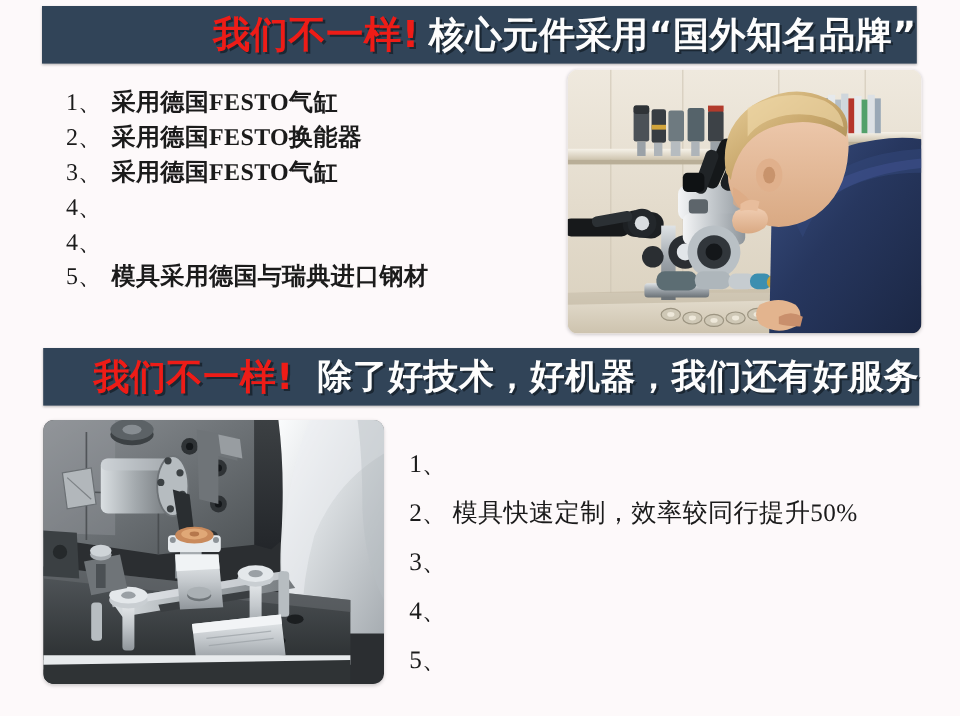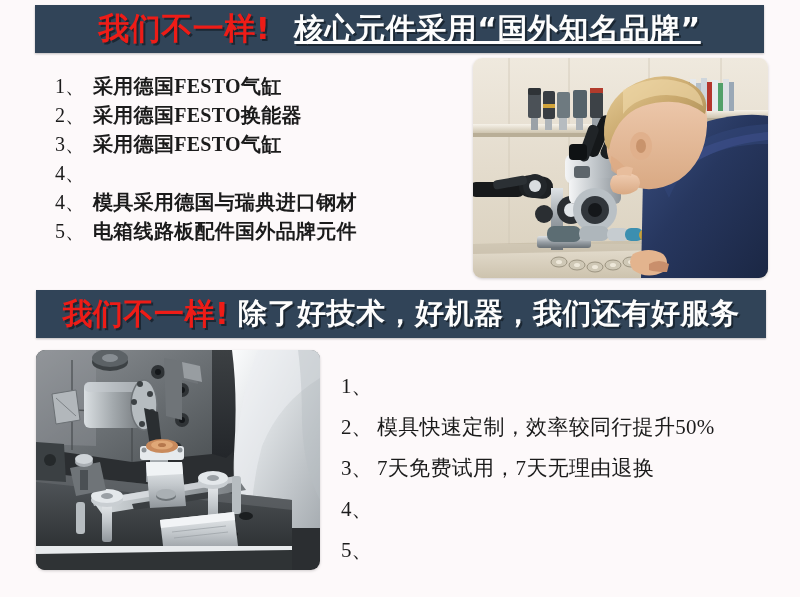--- a/index.html
+++ b/index.html
@@ -16,46 +16,46 @@
     width:800px; height:597px;
     background:#fdf9fa;
   }
 
   
   .banner {
     position:absolute;
     background:#314458;
     display:flex;
     align-items:center;
-    justify-content:center;
+    justify-content:flex-end;
     white-space:nowrap;
     box-shadow:0 1px 2px rgba(0,0,0,.25);
   }
   .banner .b-red {
     color:#ee1c17;
     font-family:"DejaVu Sans", sans-serif;
     font-weight:bold;
     letter-spacing:.5px;
     text-shadow:2px 2px 0 #1b2733;
   }
   .banner .b-white {
     color:#fdfdfd;
     font-family:"DejaVu Sans", sans-serif;
     font-weight:bold;
     letter-spacing:.5px;
     text-shadow:2px 2px 0 #1b2733;
   }
 
   #banner-1 { left:35px; top:5px; width:729px; height:48px; }
   #banner-1 .b-red   { font-size:31px; }
-  #banner-1 .b-white { font-size:30px; margin-left:24px;text-decoration:underline; }
+  #banner-1 .b-white { font-size:30px; margin-left:8px; }
 
   #banner-2 { left:36px; top:290px; width:730px; height:48px; }
   #banner-2 .b-red   { font-size:30px; }
-  #banner-2 .b-white { font-size:29px; margin-left:9px; }
+  #banner-2 .b-white { font-size:29px; margin-left:20px; }
 
   
   .list {
     position:absolute;
     font-family:"Liberation Serif", serif;
     color:#1b1b1b;
   }
   .list .row {
     display:flex;
     align-items:baseline;
@@ -106,25 +106,24 @@
     </div>
     <div class="row">
       <span class="num">3、</span>
       <span class="txt">采用德国FESTO气缸</span>
     </div>
     <div class="row">
       <span class="num">4、</span>
     </div>
     <div class="row">
       <span class="num">4、</span>
+    </div>
+    <div class="row">
+      <span class="num">5、</span>
       <span class="txt">模具采用德国与瑞典进口钢材</span>
-    </div>
-    <div class="row">
-      <span class="num">5、</span>
-      <span class="txt">电箱线路板配件国外品牌元件</span>
     </div>
   </div>
 
   <div class="photo" id="photo-microscope">
     <svg viewBox="0 0 295 220" preserveAspectRatio="none">
       <defs>
         <linearGradient id="wallG" x1="0" y1="0" x2="0" y2="1">
           <stop offset="0" stop-color="#efe9de"></stop>
           <stop offset="0.5" stop-color="#e4dccd"></stop>
           <stop offset="1" stop-color="#d9d0bd"></stop>
@@ -454,21 +453,20 @@
   <div class="list" id="list-2">
     <div class="row">
       <span class="num">1、</span>
     </div>
     <div class="row">
       <span class="num">2、</span>
       <span class="txt">模具快速定制，效率较同行提升50%</span>
     </div>
     <div class="row">
       <span class="num">3、</span>
-      <span class="txt">7天免费试用，7天无理由退换</span>
     </div>
     <div class="row">
       <span class="num">4、</span>
     </div>
     <div class="row">
       <span class="num">5、</span>
     </div>
   </div>
 
 </div>

